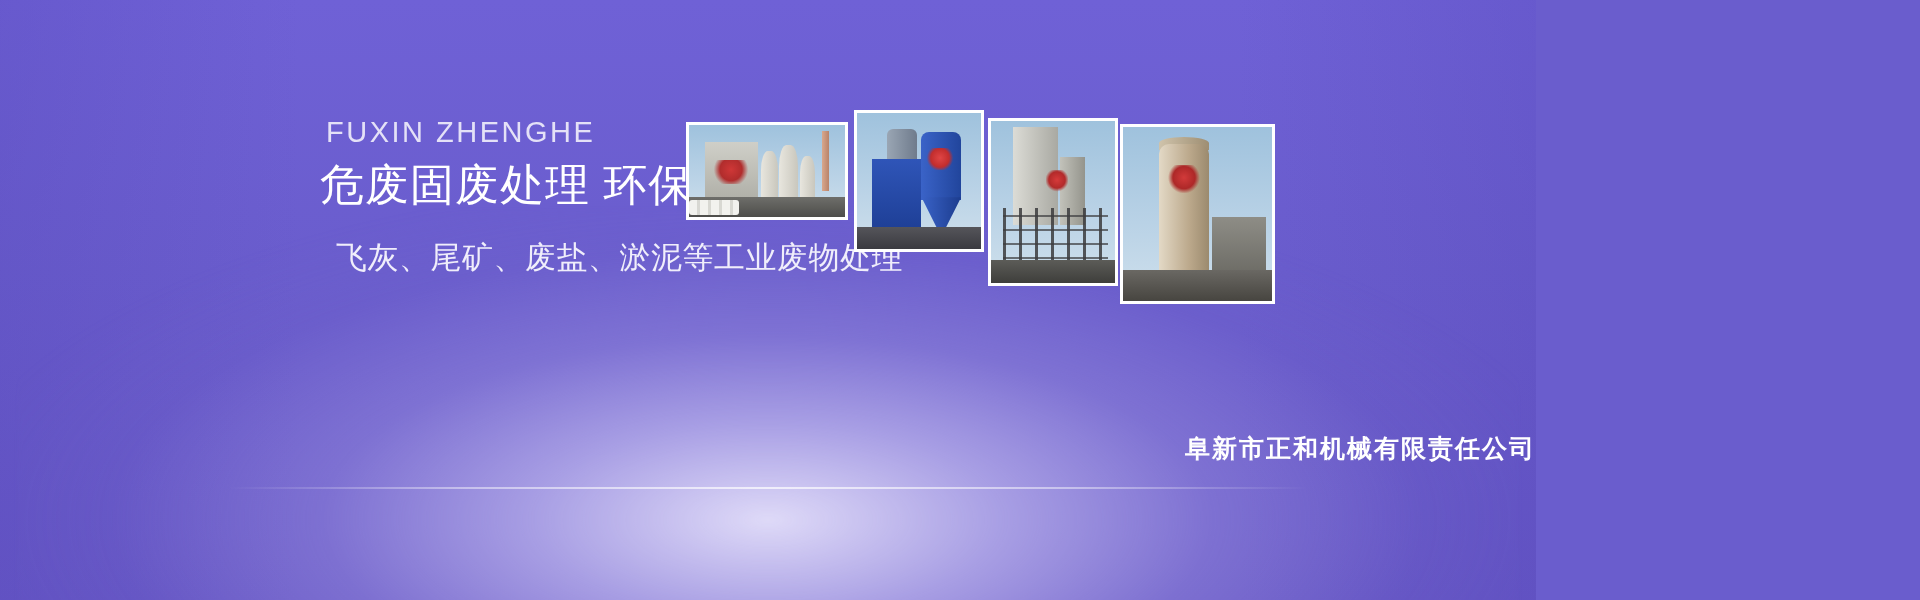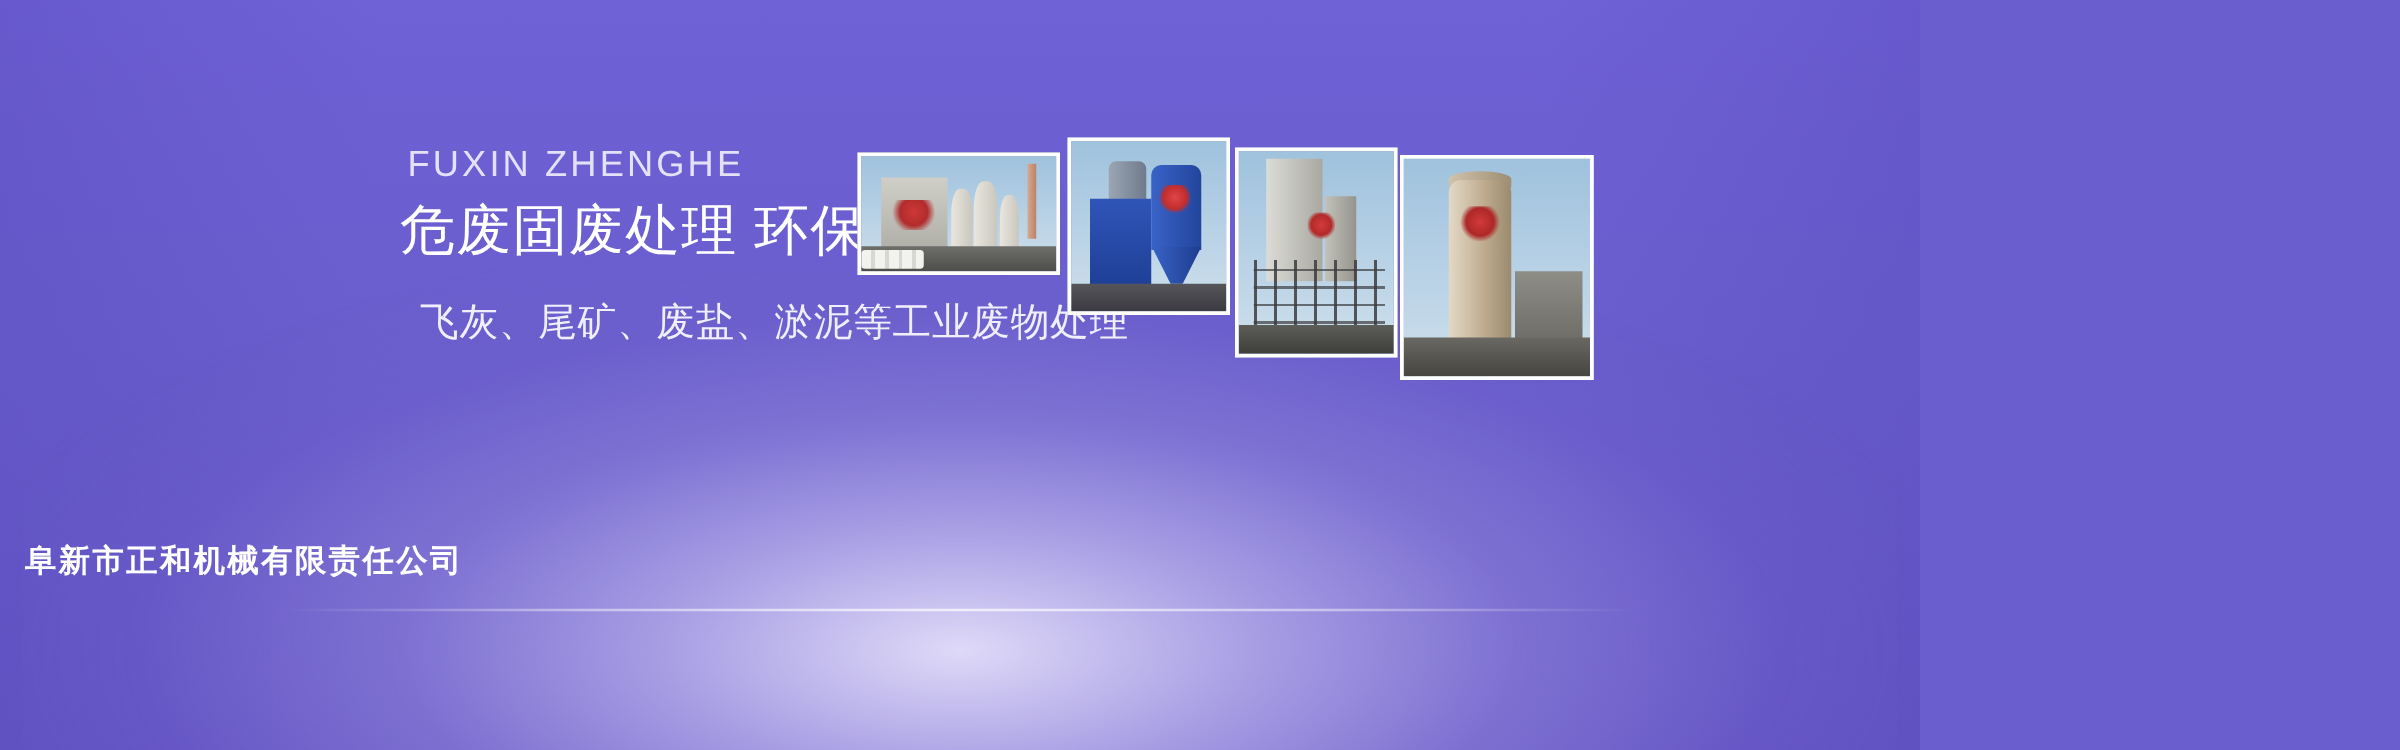--- a/index.html
+++ b/index.html
@@ -208,27 +208,26 @@
   .p4 .ground {
     position: absolute; left: 0; right: 0; bottom: 0; height: 18%;
     background: linear-gradient(180deg,#6a6863,#474540);
   }
 
   
   .company {
     position: absolute;
     left: 0; right: 0;
     top: 432px;
-    text-align: left;
+    text-align: right;
     font-size: 25px;
     font-weight: 700;
     color: #ffffff;
     letter-spacing: 2px;
     font-family: "DejaVu Serif", "Liberation Serif", serif;
-    margin-left: 20px;
   }
   .rule {
     position: absolute;
     left: 50%;
     transform: translateX(-50%);
     top: 487px;
     width: 1080px;
     height: 2px;
     background: linear-gradient(90deg,
       rgba(255,255,255,0) 0%,

